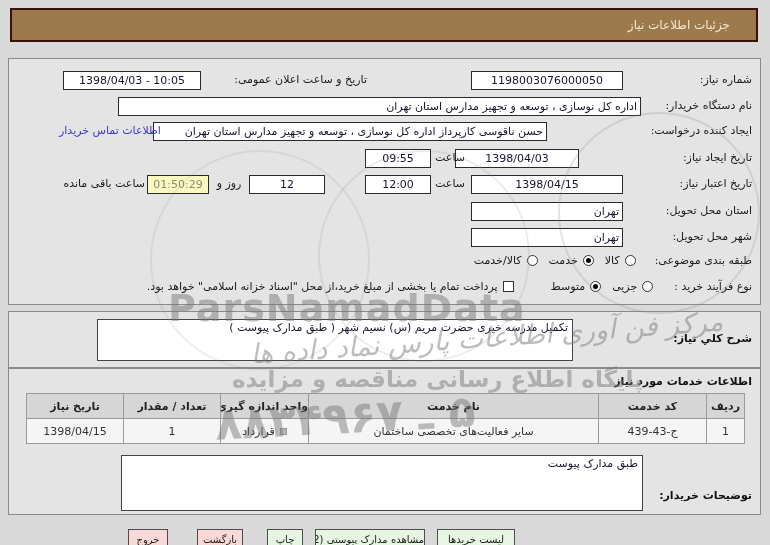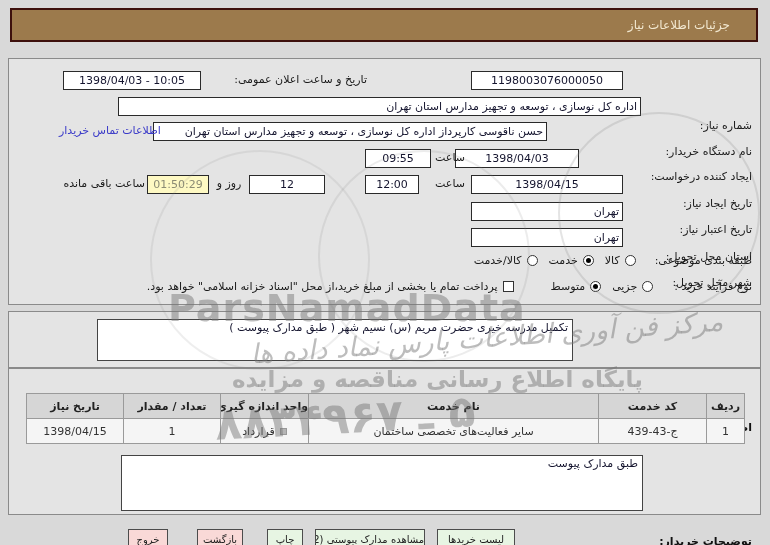--- a/index.html
+++ b/index.html
@@ -10,21 +10,21 @@
   .titlebar { position:absolute; left:10px; top:8px; width:748px; height:34px;
     background:#9c7a4c; border:2px solid #3d100c; color:#f2e8d0; font-size:12px;
     display:flex; align-items:center; padding-right:26px; }
 
   .section { position:absolute; background:#e4e4e4; border:1px solid #8a8a8a; }
   #sec-main  { left:8px; top:58px;  width:753px; height:247px; }
   #sec-desc  { left:8px; top:311px; width:753px; height:57px;  }
   #sec-serv  { left:8px; top:368px; width:753px; height:147px; }
 
   .lbl { position:absolute; font-size:11px; color:#1a1a1a; white-space:nowrap; }
-  .lbl-r { right:8px; text-align:right;margin-top:46px; }
+  .lbl-r { right:8px; text-align:right; }
   .boldlbl { font-weight:bold; color:#111; }
   .box { position:absolute; height:19px; background:#fff; border:1px solid #2a2a2a;
     font-size:11px; color:#14142e; line-height:17px; overflow:hidden; white-space:nowrap; }
   .box.center { text-align:center; }
   .box.rightal { text-align:right; padding-right:3px; }
   .link { position:absolute; font-size:11px; color:#3a3ac8; white-space:nowrap; cursor:pointer; }
 
   .flexrow { position:absolute; right:8px; display:flex; align-items:center; gap:11px;
     direction:rtl; font-size:11px; color:#1a1a1a; white-space:nowrap; }
   .opt { display:flex; align-items:center; gap:5px; }
@@ -80,21 +80,21 @@
     <span class="link" style="left:50px; top:65px;">اطلاعات تماس خریدار</span>
 
     <span class="lbl lbl-r" style="top:92px;">تاریخ ایجاد نیاز:</span>
     <div class="box center" style="left:446px; top:90px; width:124px;">1398/04/03</div>
     <span class="lbl" style="left:424px; top:92px; width:34px; text-align:center;">ساعت</span>
     <div class="box center" style="left:356px; top:90px; width:66px;">09:55</div>
 
     <span class="lbl lbl-r" style="top:118px;">تاریخ اعتبار نیاز:</span>
     <div class="box center" style="left:462px; top:116px; width:152px;">1398/04/15</div>
     <span class="lbl" style="left:424px; top:118px; width:34px; text-align:center;">ساعت</span>
-    <div class="box center" style="left:356px; top:116px; width:54px;">12:00</div>
+    <div class="box center" style="left:356px; top:116px; width:66px;">12:00</div>
     <div class="box center" style="left:240px; top:116px; width:76px;">12</div>
     <span class="lbl" style="left:202px; top:118px; width:36px; text-align:center;">روز و</span>
     <div class="box center" style="left:138px; top:116px; width:62px; background:#fef9c3; color:#8b8b74;" dir="ltr">01:50:29</div>
     <span class="lbl" style="left:14px; top:118px; width:122px; text-align:right;">ساعت باقی مانده</span>
 
     <span class="lbl lbl-r" style="top:145px;">استان محل تحویل:</span>
     <div class="box rightal" style="left:462px; top:143px; width:152px;">تهران</div>
 
     <span class="lbl lbl-r" style="top:171px;">شهر محل تحویل:</span>
     <div class="box rightal" style="left:462px; top:169px; width:152px;">تهران</div>

